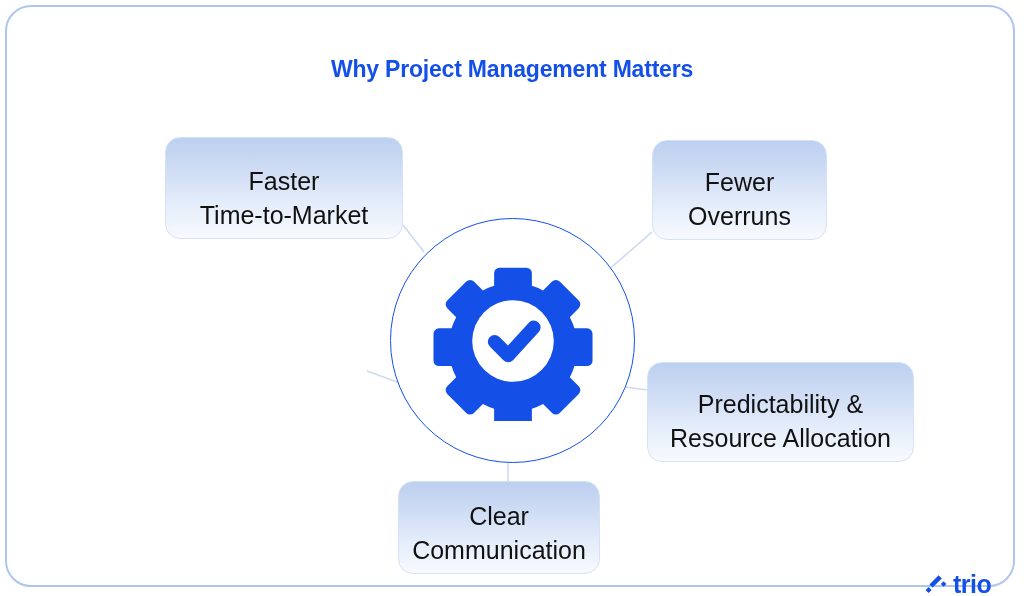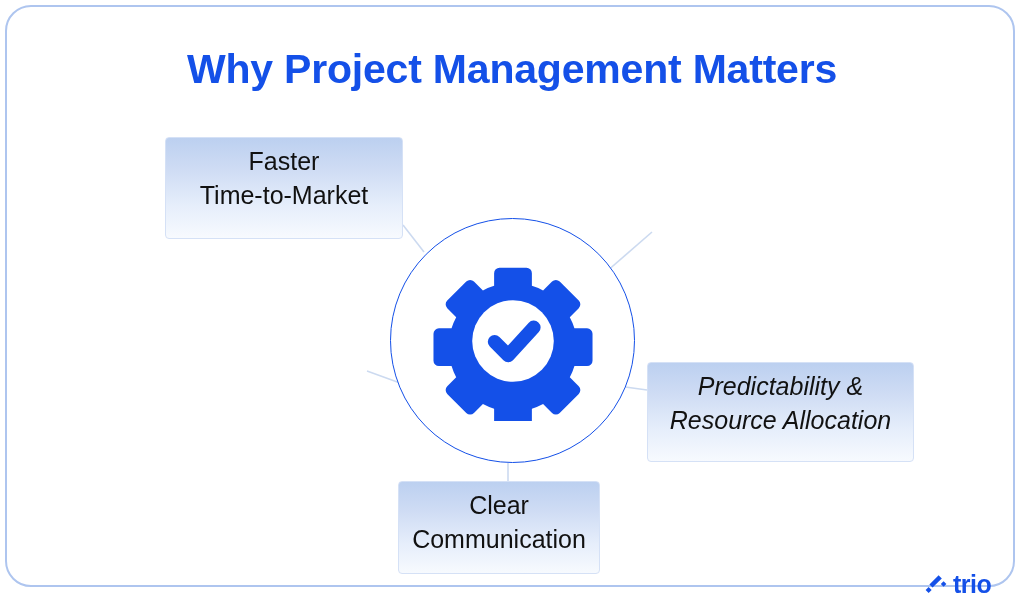--- a/index.html
+++ b/index.html
@@ -30,21 +30,21 @@
     background: #ffffff;
   }
   
   #title {
     position: absolute;
     left: 0;
     top: 48px;
     width: 1024px;
     text-align: center;
     color: #1450E8;
-    font-size: 41px;
+    font-size: 23px;
     font-weight: bold;
     letter-spacing: -0.2px;
     line-height: 42px;
     white-space: nowrap;
   }
   
   #connectors {
     position: absolute;
     left: 0;
     top: 0;
@@ -69,40 +69,40 @@
     left: 50%;
     top: 50%;
     width: 160px;
     height: 160px;
     margin-left: -80px;
     margin-top: -80px;
   }
   
   .node {
     position: absolute;
-    border-radius: 4px;
+    border-radius: 15px;
     background: linear-gradient(180deg, #bcd0f0 0%, #cfdcf4 32%, #e6eefb 68%, #f7fafe 100%);
     border: 1px solid #d5e1f6;
     box-sizing: border-box;
     display: flex;
-    align-items: flex-start;
+    align-items: flex-end;
     justify-content: center;
     text-align: center;
     color: #111111;
     font-size: 25px;
     line-height: 34px;
     padding: 6px 16px;
   }
   .node-label {
     display: block;
     white-space: pre-line;
   }
   #node-faster       { left: 165px; top: 137px; width: 238px; height: 102px; }
   #node-fewer        { left: 652px; top: 140px; width: 175px; height: 100px; }
-  #node-predict      { left: 647px; top: 362px; width: 267px; height: 100px; font-style: italic; }
+  #node-predict      { left: 647px; top: 362px; width: 267px; height: 100px; }
   #node-clear        { left: 398px; top: 481px; width: 202px; height: 93px; }
   #node-higher       { left: 147px; top: 355px; width: 220px; height: 110px; }
 
   
   #logo {
     position: absolute;
     left: 925px;
     top: 542px;
     height: 28px;
     display: flex;
@@ -163,20 +163,24 @@
 
       <path fill="none" stroke="#1450E8" stroke-width="8.5" stroke-linecap="round" stroke-linejoin="round" d="M38.5 50.5 L47 59 L63 41.5"></path>
     </svg>
   </div>
 
   <div class="node" id="node-faster">
     <span class="node-label">Faster
 Time-to-Market</span>
   </div>
 
+  <div class="node" id="node-fewer">
+    <span class="node-label">Fewer
+Overruns</span>
+  </div>
 
   <div class="node" id="node-predict">
     <span class="node-label">Predictability &amp;
 Resource Allocation</span>
   </div>
 
   <div class="node" id="node-clear">
     <span class="node-label">Clear
 Communication</span>
   </div>

